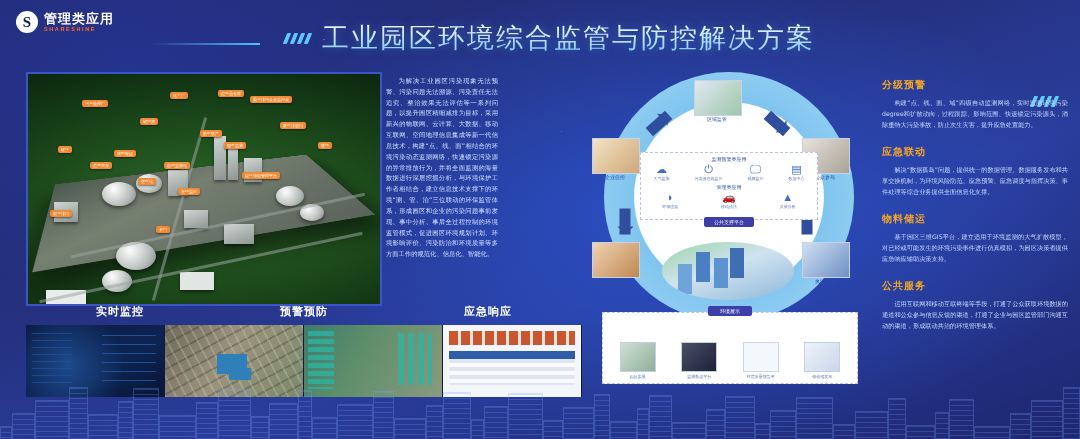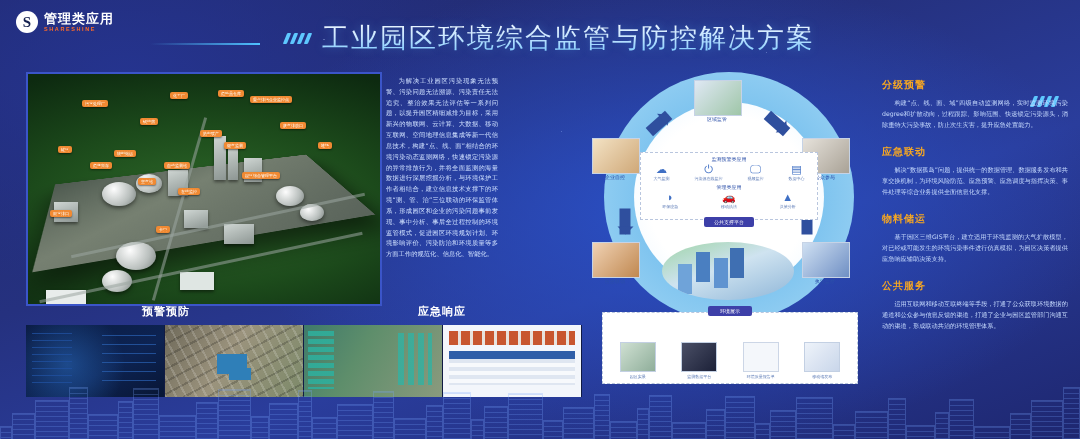--- a/index.html
+++ b/index.html
@@ -233,20 +233,21 @@
     <div class="chip" style="left:214px;top:98px;">园区综合管理平台</div>
     <div class="chip" style="left:110px;top:104px;">空气站</div>
     <div class="chip" style="left:150px;top:114px;">在线监控</div>
     <div class="chip" style="left:22px;top:136px;">雨水排口</div>
     <div class="chip" style="left:128px;top:152px;">卡口</div>
   </div>
 
   <div class="left-text">为解决工业园区污染现象无法预警、污染问题无法溯源、污染责任无法追究、整治效果无法评估等一系列问题，以提升园区精细减排为目标，采用新兴的物联网、云计算、大数据、移动互联网、空间地理信息集成等新一代信息技术，构建“点、线、面”相结合的环境污染动态监测网络，快速锁定污染源的异常排放行为，并将全面监测的海量数据进行深层挖掘分析，与环境保护工作者相结合，建立信息技术支撑下的环境“测、管、治”三位联动的环保监管体系，形成园区和企业的污染问题事前发现、事中分析、事后全过程控制的环境监管模式，促进园区环境规划计划、环境影响评价、污染防治和环境质量等多方面工作的规范化、信息化、智能化。</div>
 
   <div class="cat-row">
+    <div class="cat">实时监控</div>
     <div class="cat">预警预防</div>
     <div class="cat">应急响应</div>
   </div>
 
   <div class="thumbs">
     <div class="thumb t1"></div>
     <div class="thumb t2"></div>
     <div class="thumb t3"></div>
     <div class="thumb t4"></div>
   </div>

